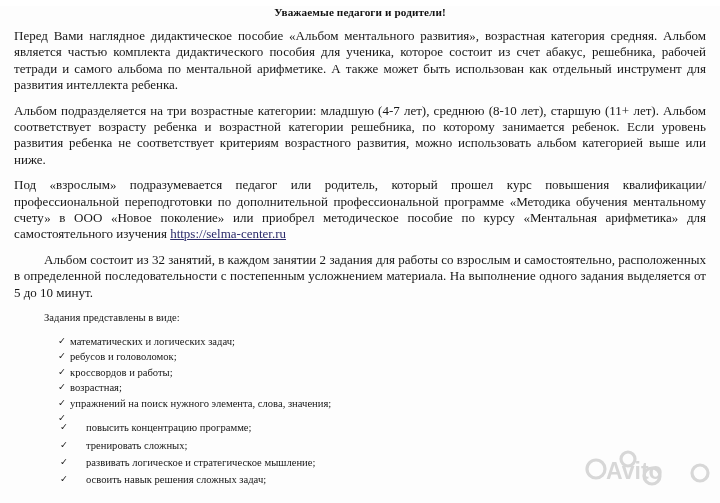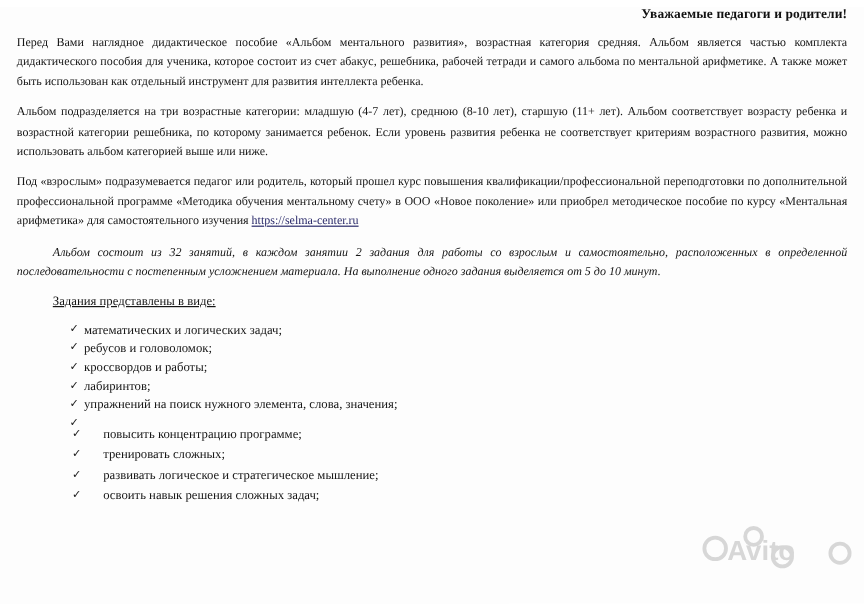--- a/index.html
+++ b/index.html
@@ -17,47 +17,45 @@
   }
   #page {
     position: relative;
     width: 720px;
     height: 503px;
     background: #fdfdfd;
     box-sizing: border-box;
     padding: 0 14px 0 14px;
   }
   .doc-title {
-    text-align: right;
+    text-align: center;
     font-weight: bold;
     font-size: 11.2px;
     letter-spacing: 0.1px;
     margin: 6px 0 10px 0;
     color: #111111;
   }
   p.para {
     text-align: justify;
-    font-size: 10px;
+    font-size: 13px;
     line-height: 16.4px;
     margin: 0 0 9px 0;
     color: #161616;
     text-indent: 0;
     hyphens: none;
   }
   p.para.indented {
     text-indent: 30px;
-    font-style: italic;
   }
   p.lead {
     font-size: 10.6px;
     line-height: 16.4px;
     margin: 0 0 7px 0;
     padding-left: 30px;
     color: #161616;
-    text-decoration: underline;
   }
   .url-link {
     color: #2a2a6a;
   }
   ul.check-list {
     list-style: none;
     margin: 0 0 8px 0;
     padding: 0 0 0 44px;
   }
   ul.check-list li {
@@ -79,21 +77,21 @@
   }
   ul.check-list.wide li {
     padding-left: 26px;
     line-height: 17.2px;
   }
 
   
   .watermark {
     position: absolute;
     right: 6px;
-    bottom: 22px;
+    bottom: 10px;
     width: 132px;
     height: 56px;
     pointer-events: none;
     opacity: 0.55;
   }
   .watermark svg {
     display: block;
     width: 100%;
     height: 100%;
   }
@@ -113,21 +111,21 @@
   <p class="para"><span>Под «взрослым» подразумевается педагог или родитель, который прошел курс повышения квалификации/профессиональной переподготовки по дополнительной профессиональной программе «Методика обучения ментальному счету» в ООО «Новое поколение» или приобрел методическое пособие по курсу «Ментальная арифметика» для самостоятельного изучения </span><a class="url-link" href="#">https://selma-center.ru</a></p>
 
   <p class="para indented">Альбом состоит из 32 занятий, в каждом занятии 2 задания для работы со взрослым и самостоятельно, расположенных в определенной последовательности с постепенным усложнением материала. На выполнение одного задания выделяется от 5 до 10 минут.</p>
 
   <p class="lead">Задания представлены в виде:</p>
 
   <ul class="check-list">
     <li><span class="tick">✓</span><span>математических и логических задач;</span></li>
     <li><span class="tick">✓</span><span>ребусов и головоломок;</span></li>
     <li><span class="tick">✓</span><span>кроссвордов и работы;</span></li>
-    <li><span class="tick">✓</span><span>лабиринтов;</span></li>
+    <li><span class="tick">✓</span><span>возрастная;</span></li>
     <li><span class="tick">✓</span><span>упражнений на поиск нужного элемента, слова, значения;</span></li>
     <li><span class="tick">✓</span></li>
   </ul>
 
 
   <ul class="check-list wide">
     <li><span class="tick">✓</span><span>повысить концентрацию программе;</span></li>
     <li><span class="tick">✓</span><span>тренировать сложных;</span></li>
     <li><span class="tick">✓</span><span>развивать логическое и стратегическое мышление;</span></li>
     <li><span class="tick">✓</span><span>освоить навык решения сложных задач;</span></li>

